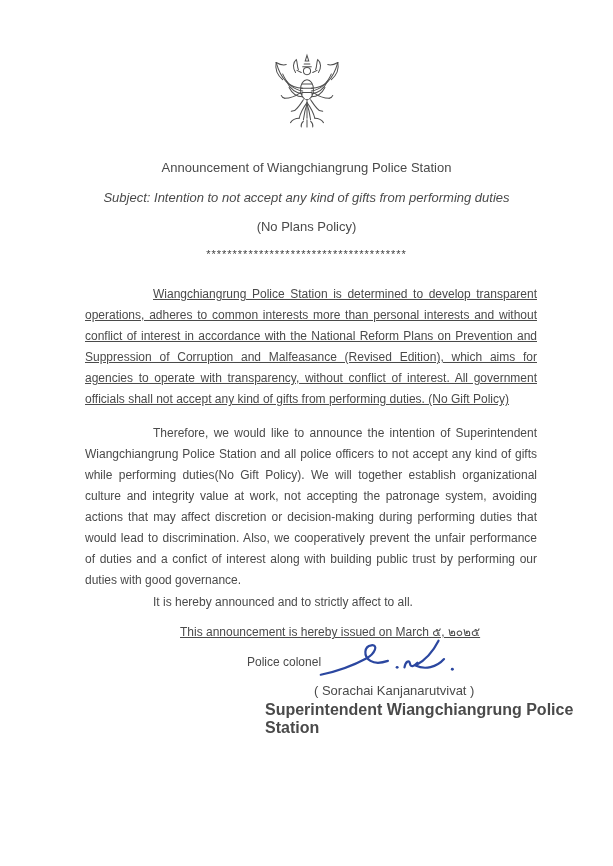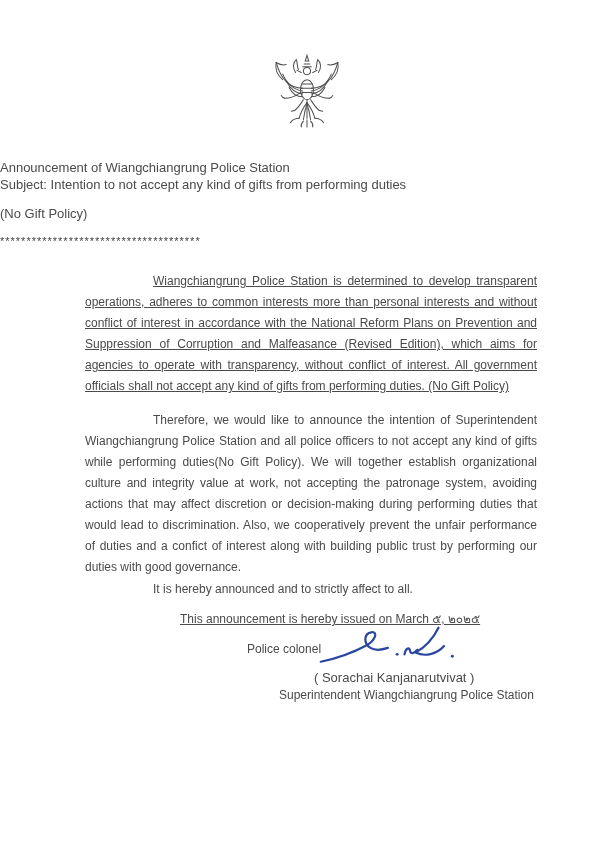--- a/index.html
+++ b/index.html
@@ -7,43 +7,43 @@
     width: 613px; height: 866px;
     font-family: "Liberation Sans", sans-serif;
     color: #4a4a4a;
     -webkit-font-smoothing: antialiased;
   }
   .page { position: relative; width: 613px; height: 866px; overflow: hidden; background: #fff; }
 
   .emblem { width: 86px; height: 94px; margin: 52px auto 0 auto; }
   .emblem svg { display: block; width: 100%; height: 100%; }
 
-  .center { text-align: left; }
+  .center { text-align: center; }
   .h { font-size: 13px; line-height: 15px; }
   .title    { margin-top: 14px; }
-  .subject  { margin-top: 2px; }
+  .subject  { margin-top: 15px; font-style: italic; }
   .subtitle { margin-top: 14px; }
   .divider  { margin-top: 14px; font-size: 11px; letter-spacing: 1px; color: #3f3f3f; }
 
   .par {
     width: 452px; margin: 0 0 0 85px;
     font-size: 12px; line-height: 21px;
     text-align: justify; text-indent: 68px;
   }
   .par1 { margin-top: 24px; text-decoration: underline; }
   .par2 { margin-top: 13px; }
 
   .closing { margin: 1px 0 0 153px; font-size: 12px; line-height: 21px; }
   .issue   { margin: 9px 0 0 180px;  font-size: 12px; line-height: 21px; text-decoration: underline; }
 
   .sig-block { position: relative; height: 100px; }
   .sig-rank { position: absolute; left: 247px; top: 12px; font-size: 12px; }
   .sig-ink  { position: absolute; left: 318px; top: -8px; width: 138px; height: 50px; }
   .sig-name { position: absolute; left: 314px; top: 40px; font-size: 13px; }
-  .sig-pos  { position: absolute; left: 279px; top: 58px; font-size: 12px; }
+  .sig-pos  { position: absolute; left: 265px; top: 58px; font-size: 16px; font-weight: bold; }
 </style>
 </head>
 <body style="color: rgb(74, 74, 74);">
 
 <div class="page">
 
   <div class="emblem">
     <svg viewBox="0 0 120 130">
       <g fill="none" stroke="#4f4f4f" stroke-width="1.4" stroke-linecap="round">
         <g id="gw">
@@ -77,21 +77,21 @@
         <path d="M60,72 C63,80 64,86 65,94"></path>
         <path d="M49,92 q-8,0 -12,6 M71,92 q8,0 12,6"></path>
         <path d="M55,96 q-4,4 -3,8 M65,96 q4,4 3,8"></path>
         <path d="M60,94 v10"></path>
       </g>
     </svg>
   </div>
 
   <div class="h center title">Announcement of Wiangchiangrung Police Station</div>
   <div class="h center subject">Subject: Intention to not accept any kind of gifts from performing duties</div>
-  <div class="h center subtitle">(No Gift Policy)</div>
+  <div class="h center subtitle">(No Plans Policy)</div>
   <div class="center divider">**************************************</div>
 
   <p class="par par1">Wiangchiangrung Police Station is determined to develop transparent operations, adheres to common interests more than personal interests and without conflict of interest in accordance with the National Reform Plans on Prevention and Suppression of Corruption and Malfeasance (Revised Edition), which aims for agencies to operate with transparency, without conflict of interest. All government officials shall not accept any kind of gifts from performing duties. (No Gift Policy)</p>
   <p class="par par2">Therefore, we would like to announce the intention of Superintendent Wiangchiangrung Police Station and all police officers to not accept any kind of gifts while performing duties(No Gift Policy). We will together establish organizational culture and integrity value at work, not accepting the patronage system, avoiding actions that may affect discretion or decision-making during performing duties that would lead to discrimination. Also, we cooperatively prevent the unfair performance of duties and a confict of interest along with building public trust by performing our duties with good governance.</p>
 
   <p class="closing">It is hereby announced and to strictly affect to all.</p>
   <p class="issue">This announcement is hereby issued on March ๕, ๒๐๒๕</p>
 
   <div class="sig-block">
     <span class="sig-rank">Police colonel</span>

